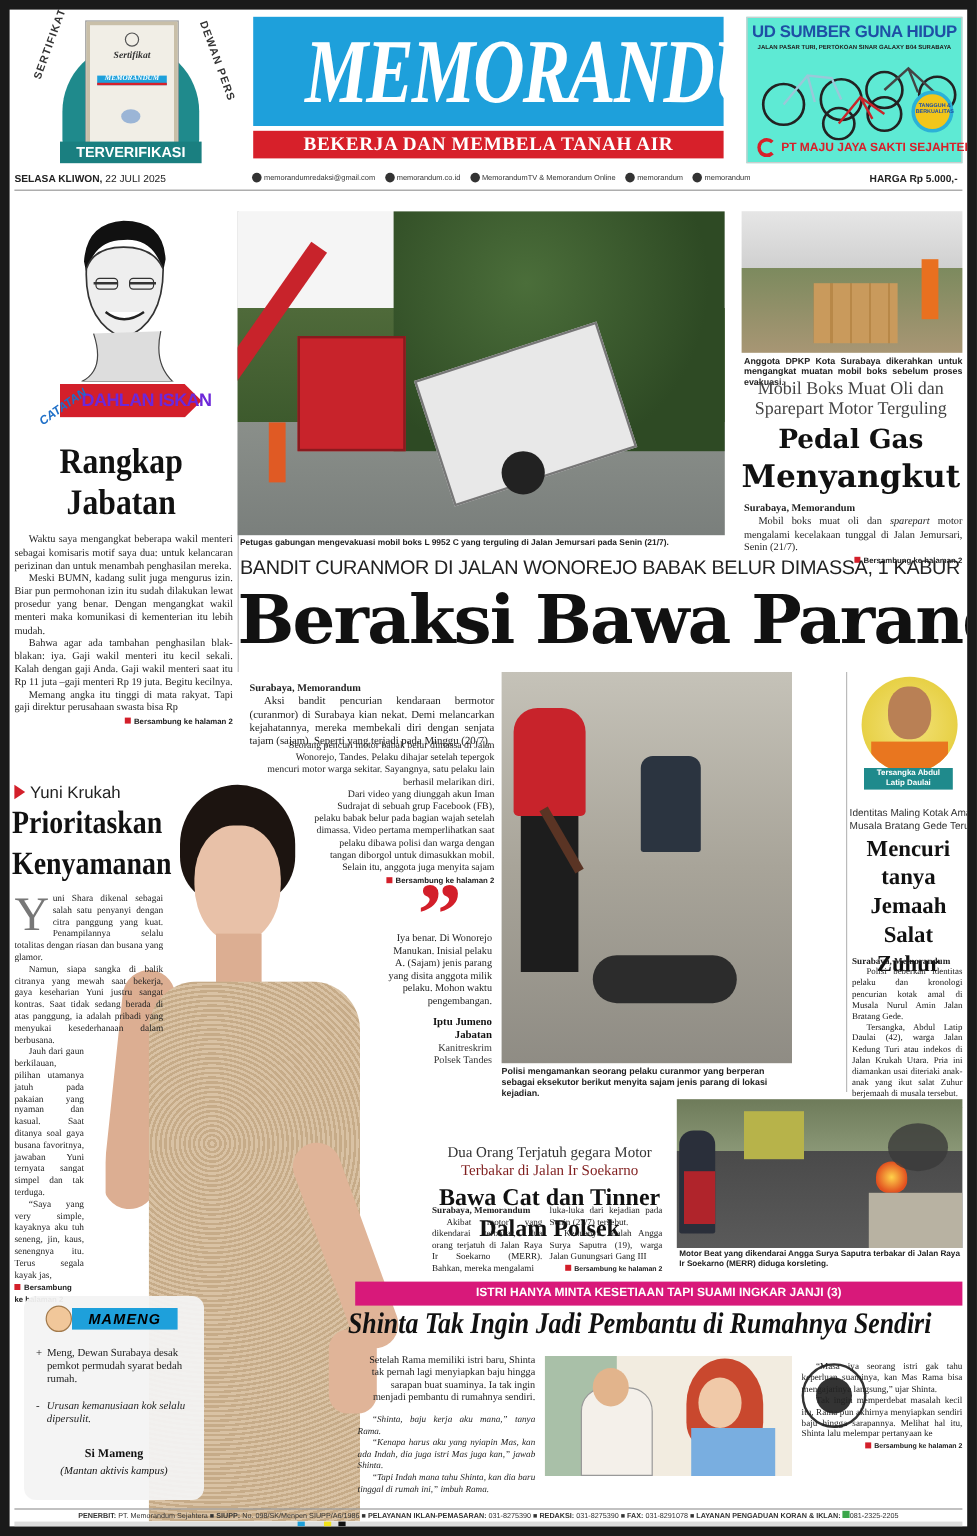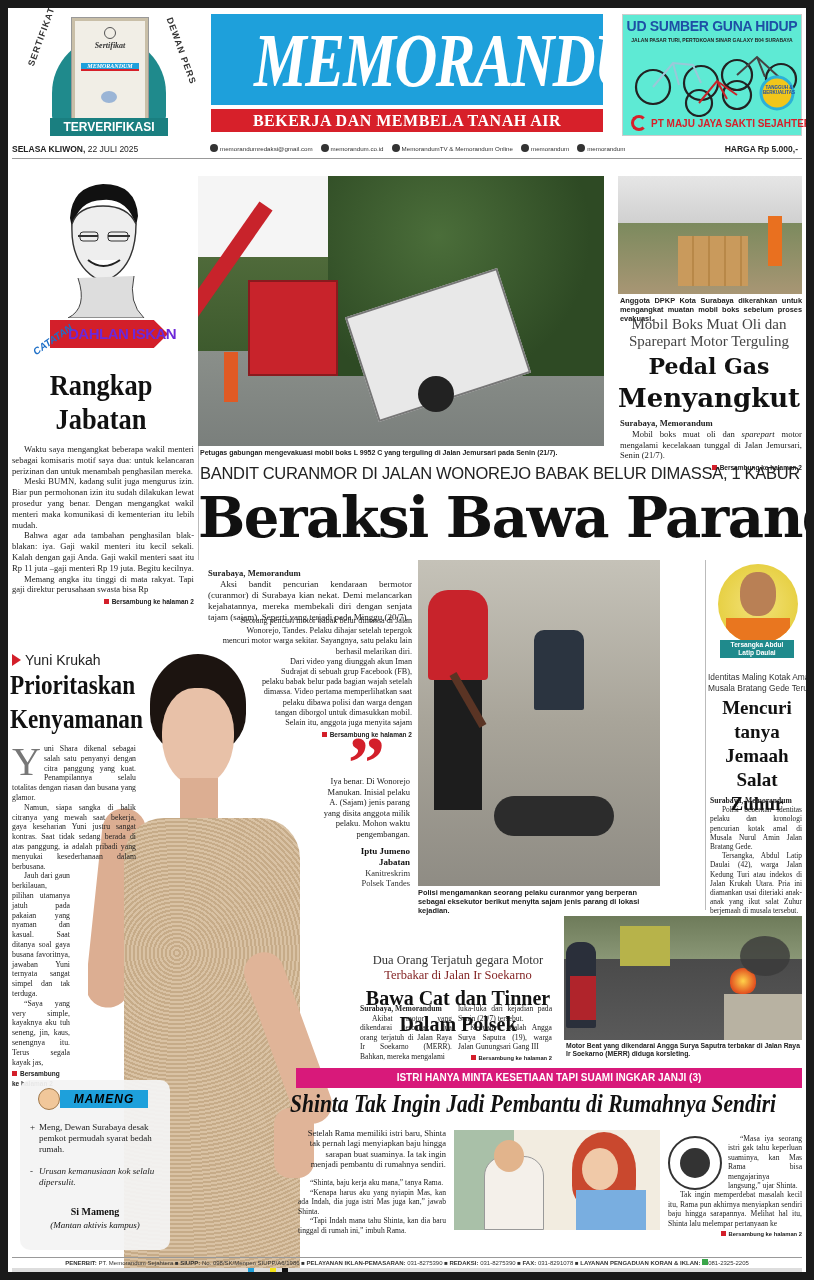--- a/index.html
+++ b/index.html
@@ -283,38 +283,38 @@
     <div class="abs lserif" style="left:0;top:126px;width:150px;text-align:center;font-size:10px;font-weight:bold;">Si Mameng</div>
     <div class="abs lserif" style="left:0;top:140px;width:150px;text-align:center;font-size:9px;font-style:italic;">(Mantan aktivis kampus)</div>
   </div>
 
   <div class="abs sans" style="left:288px;top:1060px;width:506px;height:20px;background:#d8197a;color:#fff;font-size:10px;font-weight:bold;text-align:center;line-height:20px;font-stretch:condensed;">ISTRI HANYA MINTA KESETIAAN TAPI SUAMI INGKAR JANJI (3)</div>
   <div class="abs lserif" style="left:282px;top:1080px;width:520px;font-size:25px;font-weight:bold;font-style:italic;line-height:32px;white-space:nowrap;transform:scaleX(0.86);transform-origin:left;">Shinta Tak Ingin Jadi Pembantu di Rumahnya Sendiri</div>
 
   <div class="abs body-text" style="left:290px;top:1120px;width:148px;text-align:right;font-size:8.5px;line-height:10.4px;">
     <p class="noind">Setelah Rama memiliki istri baru, Shinta tak pernah lagi menyiapkan baju hingga sarapan buat suaminya. Ia tak ingin menjadi pembantu di rumahnya sendiri.</p>
   </div>
-  <div class="abs body-text" style="left:290px;top:1170px;width:148px;font-size:7.6px;line-height:9.6px;">
+  <div class="abs body-text" style="left:290px;top:1170px;width:148px;font-size:7.6px;line-height:9.6px;font-style:italic;">
     <p>“Shinta, baju kerja aku mana,” tanya Rama.</p>
     <p>“Kenapa harus aku yang nyiapin Mas, kan ada Indah, dia juga istri Mas juga kan,” jawab Shinta.</p>
     <p>“Tapi Indah mana tahu Shinta, kan dia baru tinggal di rumah ini,” imbuh Rama.</p>
   </div>
   <div class="abs photo" style="left:446px;top:1122px;width:206px;height:100px;background:#f2ece0;">
     <div class="abs" style="left:0;top:0;width:60px;height:100px;background:#a9c0a8;"></div>
     <div class="abs" style="left:30px;top:26px;width:60px;height:74px;background:#f4f0ea;border-radius:20px 20px 0 0;border:1px solid #999;"></div>
     <div class="abs" style="left:40px;top:10px;width:30px;height:32px;border-radius:50%;background:#e2b48c;"></div>
     <div class="abs" style="left:118px;top:2px;width:64px;height:76px;border-radius:50% 50% 30% 30%;background:#c9482e;"></div>
     <div class="abs" style="left:128px;top:18px;width:36px;height:42px;border-radius:50%;background:#f0c9a8;"></div>
     <div class="abs" style="left:122px;top:60px;width:70px;height:40px;background:#79aee0;"></div>
   </div>
   <div class="abs" style="left:660px;top:1128px;width:54px;height:54px;border-radius:50%;border:2px solid #333;background:#fff;">
     <div class="abs" style="left:10px;top:10px;width:30px;height:30px;border-radius:50%;background:#333;"></div>
   </div>
   <div class="abs body-text" style="left:660px;top:1126px;width:134px;font-size:7.6px;line-height:9.4px;">
-    <p style="margin-left:60px;">“Masa iya seorang istri gak tahu keperluan suaminya, kan Mas Rama bisa mengajarinya langsung,” ujar Shinta.</p>
+    <p style="">“Masa iya seorang istri gak tahu keperluan suaminya, kan Mas Rama bisa mengajarinya langsung,” ujar Shinta.</p>
     <p>Tak ingin memperdebat masalah kecil itu, Rama pun akhirnya menyiapkan sendiri baju hingga sarapannya. Melihat hal itu, Shinta lalu melempar pertanyaan ke</p>
     <div class="cont" style="font-size:5.8px;">Bersambung ke halaman 2</div>
   </div>
 
   <div class="abs rule" style="left:4px;top:1249px;width:790px;height:1px;"></div>
   <div class="abs sans" style="left:4px;top:1251px;width:790px;text-align:center;font-size:6px;color:#333;white-space:nowrap;font-stretch:condensed;">
     <b>PENERBIT:</b> <span>PT. Memorandum Sejahtera</span> ■
     <b>SIUPP:</b> <span>No. 098/SK/Menpen SIUPP/A6/1986</span> ■
     <b>PELAYANAN IKLAN-PEMASARAN:</b> <span>031-8275390</span> ■
     <b>REDAKSI:</b> <span>031-8275390</span> ■

